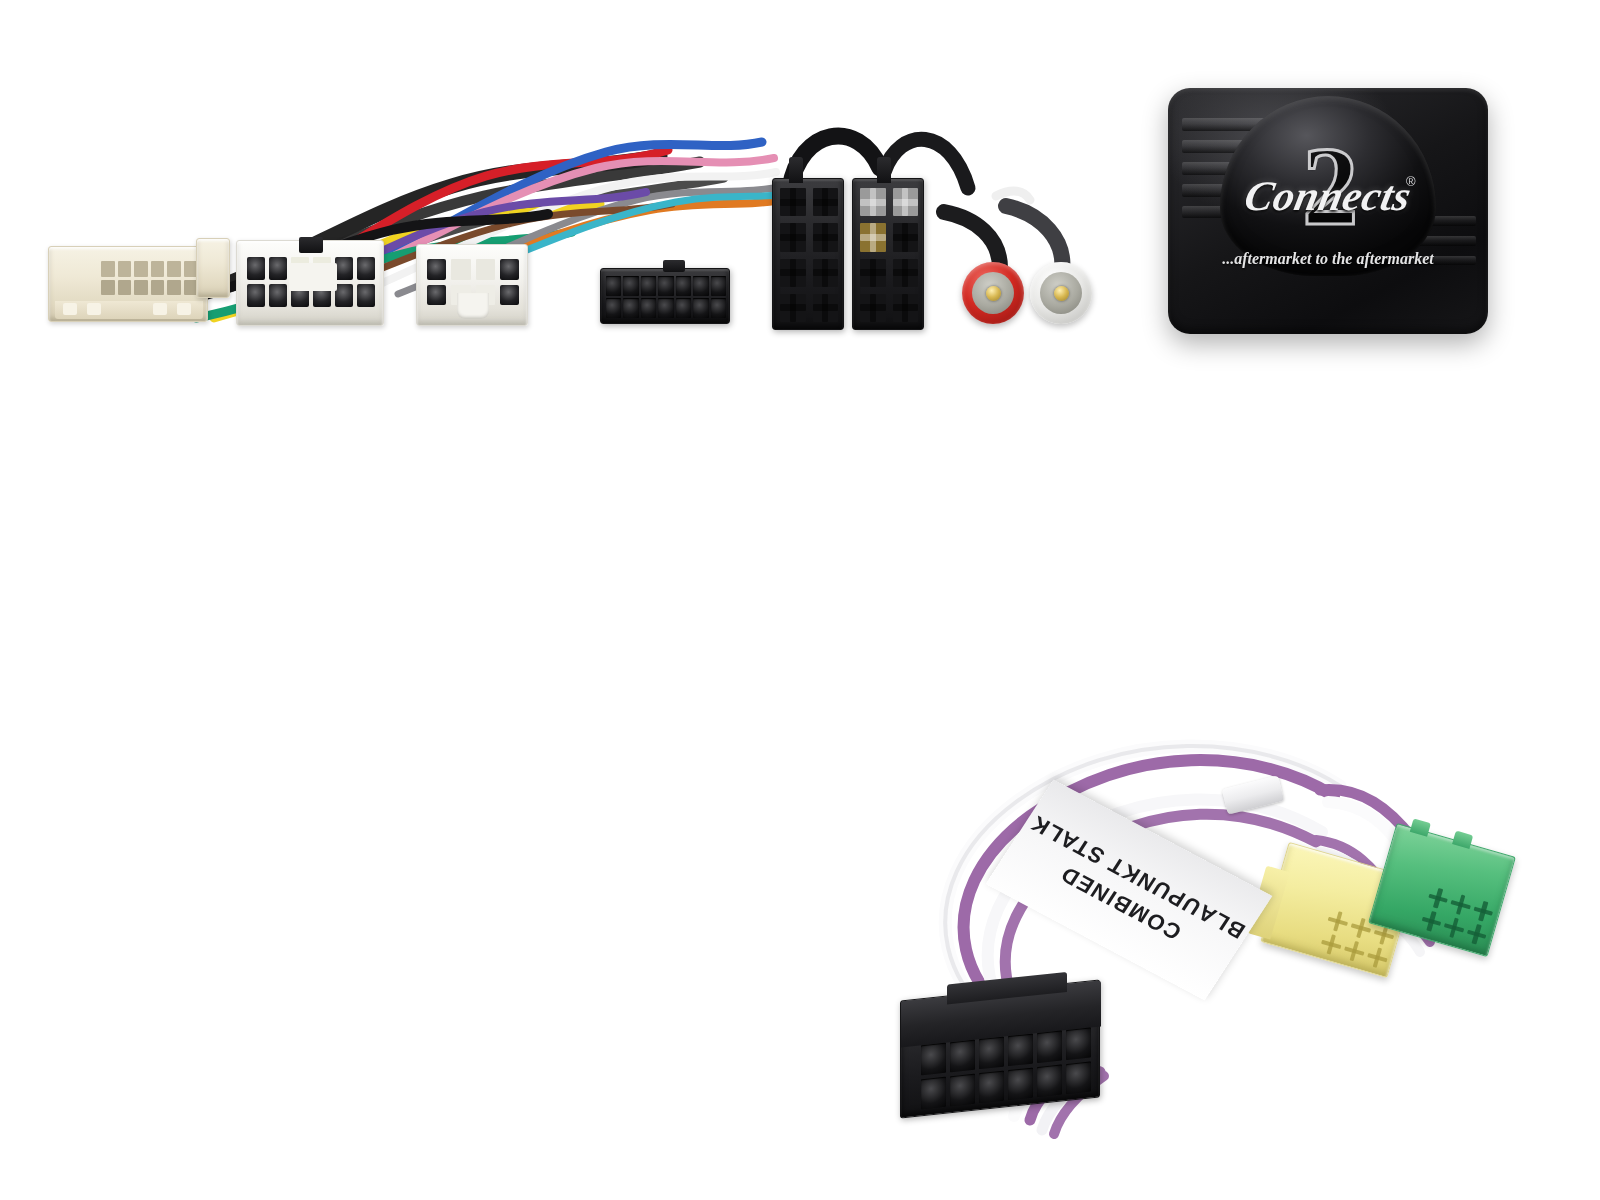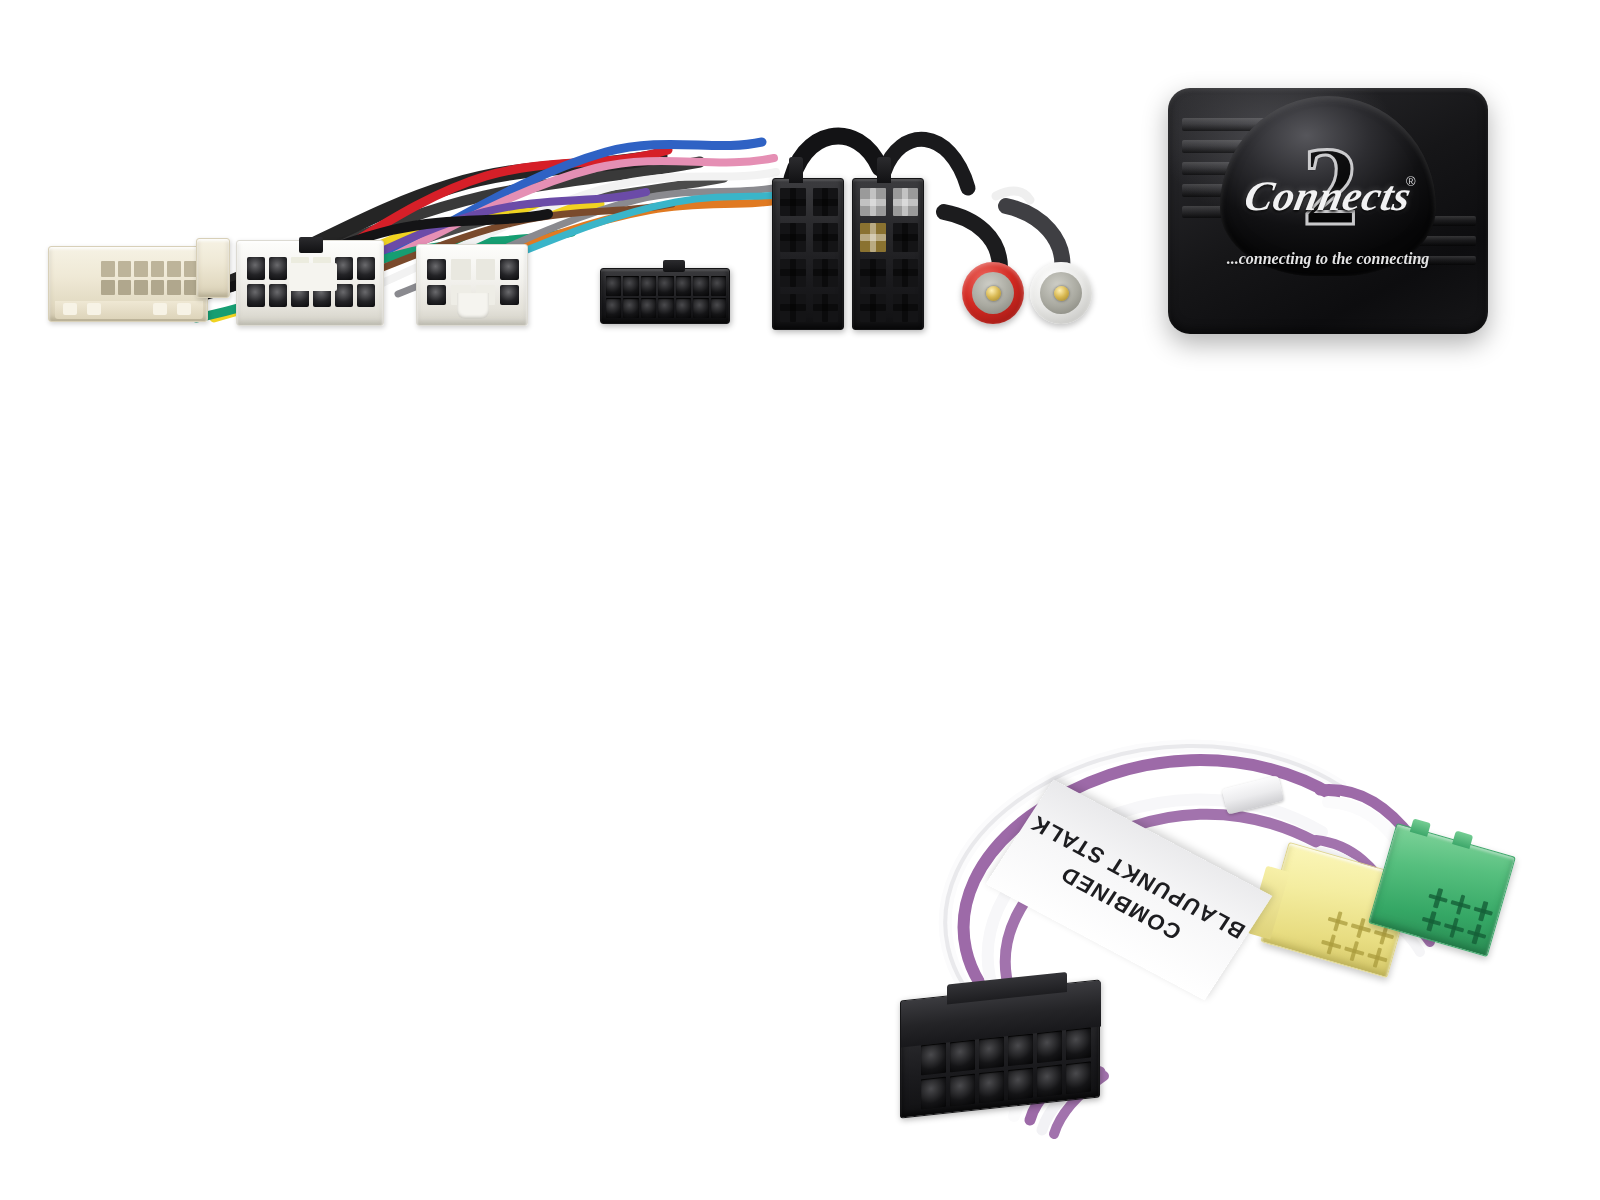--- a/index.html
+++ b/index.html
@@ -391,21 +391,21 @@
 
     <div class="fin" style="left:228px;top:128px;width:80px;height:10px;"></div>
     <div class="fin" style="left:228px;top:148px;width:80px;height:10px;"></div>
     <div class="fin" style="left:240px;top:168px;width:68px;height:9px;"></div>
 
     <div id="logo-dome">
       <div id="logo-art">
         <div class="logo-two">2</div>
         <div class="logo-connects">Connects</div>
         <div class="logo-reg">®</div>
-        <div class="logo-tag">...connecting to the connecting</div>
+        <div class="logo-tag">...aftermarket to the aftermarket</div>
       </div>
     </div>
   </div>
 
   <div class="abs" style="left:820px;top:690px;width:780px;height:510px;">
 
     <svg width="780" height="510" style="position:absolute;left:0;top:0;">
 
       <path d="M258 370 C 108 330, 82 196, 196 112 C 300 36, 440 44, 520 96" stroke="#fbfbfc" stroke-width="13" fill="none" stroke-linecap="round"></path>
       <path d="M258 370 C 108 330, 82 196, 196 112 C 300 36, 440 44, 520 96" stroke="#d8d8dc" stroke-width="4" fill="none" stroke-linecap="round" opacity=".5"></path>

